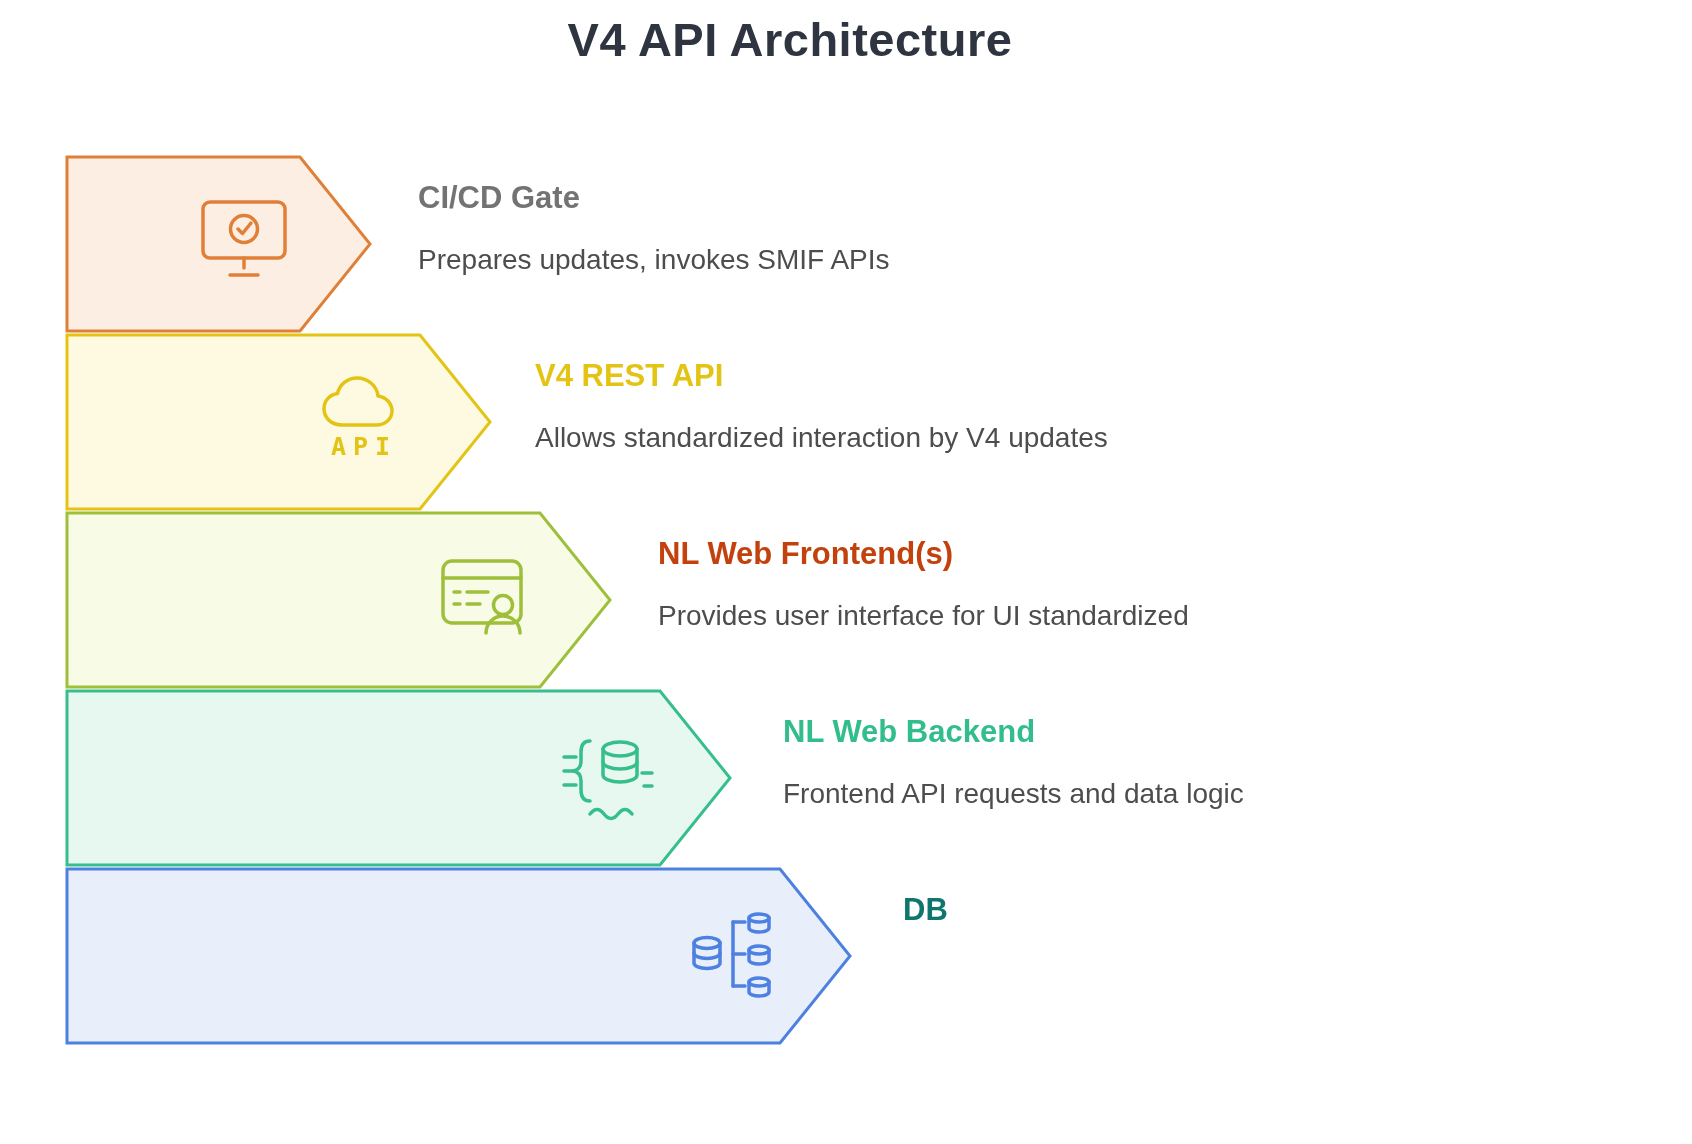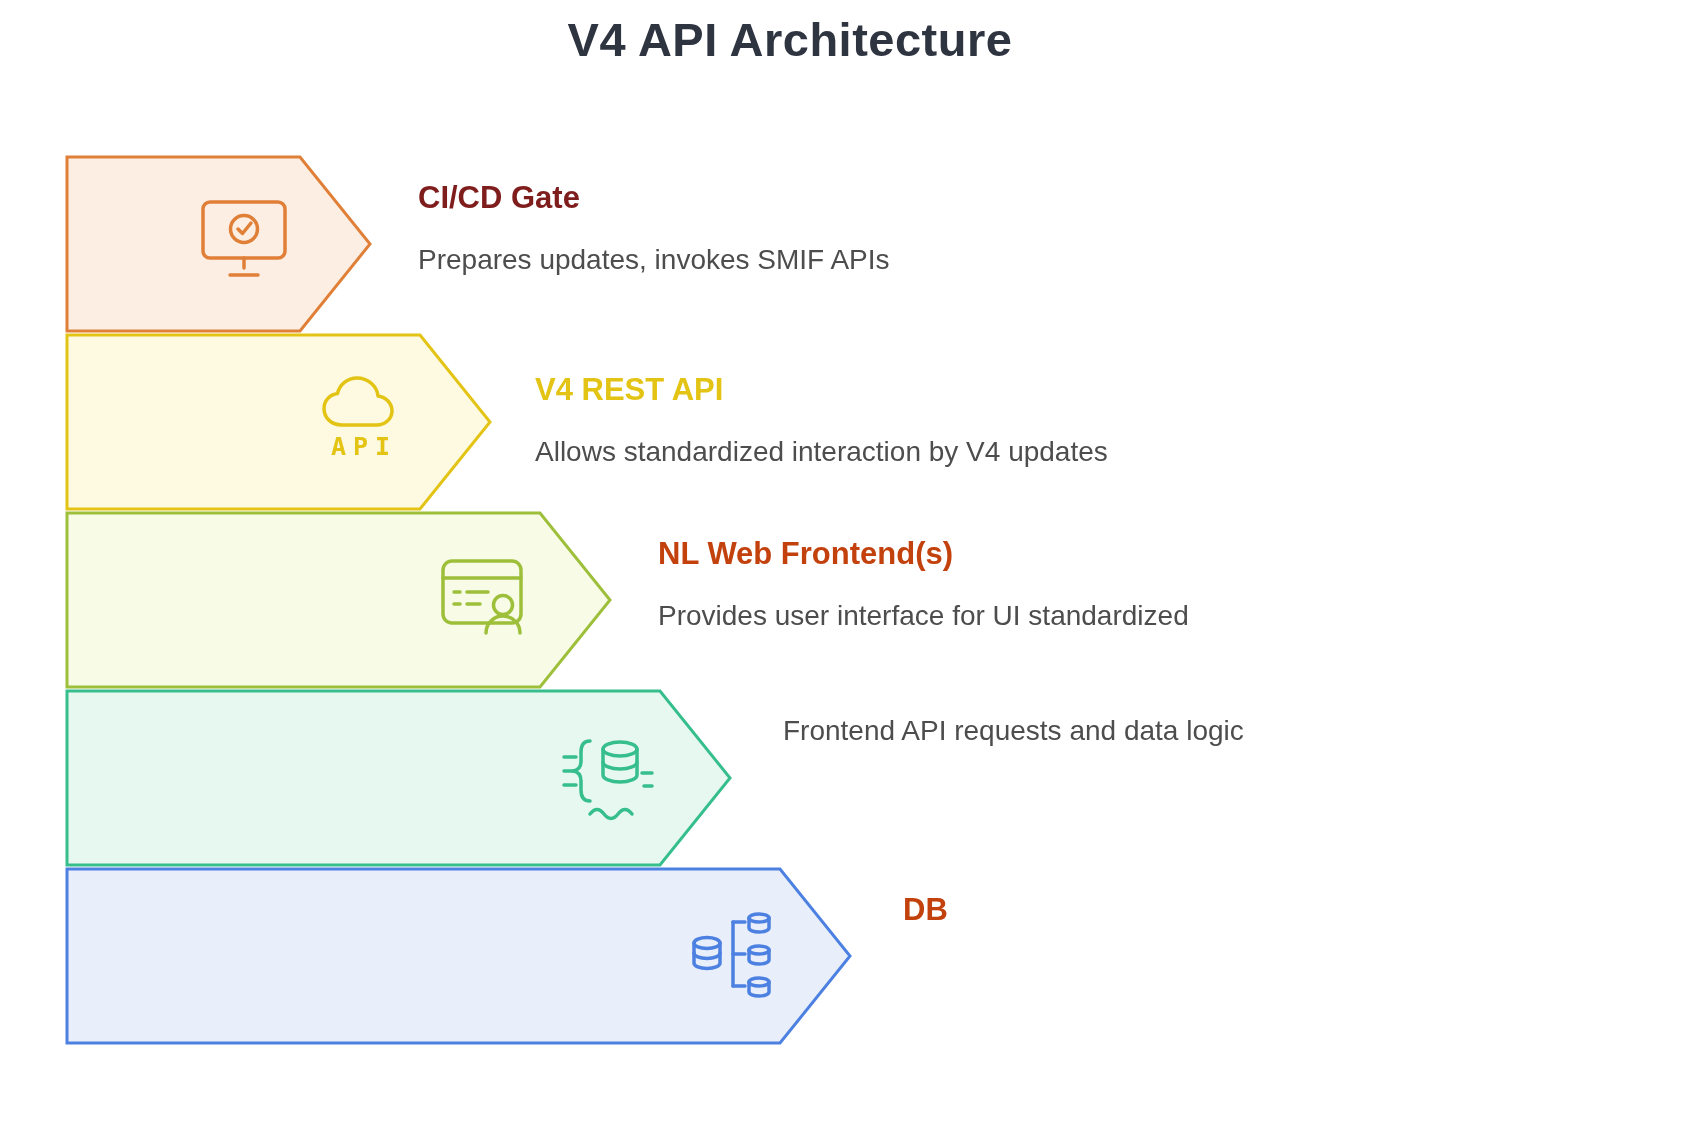--- a/index.html
+++ b/index.html
@@ -21,31 +21,31 @@
   #s4 .arrow polygon{fill:#e7f8f0;stroke:#36be8c}
   #s5 .arrow polygon{fill:#e9eefb;stroke:#4c80e1}
   .icon{position:absolute}
   #s1 .icon{left:135px;top:44px}
   #s2 .icon{left:253px;top:42px}
   #s3 .icon{left:375px;top:42px}
   #s4 .icon{left:495px;top:42px}
   #s5 .icon{left:620px;top:40px}
   .txt{position:absolute;}
   #t1{left:418px;top:180px}
-  #t2{left:535px;top:372px}
+  #t2{left:535px;top:358px}
   #t3{left:658px;top:536px}
   #t4{left:783px;top:714px}
   #t5{left:903px;top:892px}
   .txt h2{font-size:31px;font-weight:700;margin:0 0 27px 0;line-height:36px;}
   .txt p{font-size:28px;margin:0;color:#4d4d4d;line-height:34px;}
-  #t1 h2{color:#7f1d1d}
+  #t1 h2{color:#737373}
   #t2 h2{color:#e3c414}
   #t3 h2{color:#c2410c}
   #t4 h2{color:#32be8c}
-  #t5 h2{color:#c2410c}
+  #t5 h2{color:#0f766e}
 </style>
 </head>
 <body>
 
 <div class="canvas">
 
   <h1 class="diagram-title">V4 API Architecture</h1>
 
   <div class="step" id="s1">
     <svg class="arrow" width="309" height="178" viewBox="0 0 309 178">
@@ -131,19 +131,20 @@
   </div>
   <div class="txt" id="t2">
     <h2>V4 REST API</h2>
     <p>Allows standardized interaction by V4 updates</p>
   </div>
   <div class="txt" id="t3">
     <h2>NL Web Frontend(s)</h2>
     <p>Provides user interface for UI standardized</p>
   </div>
   <div class="txt" id="t4">
+    <h2>NL Web Backend</h2>
     <p>Frontend API requests and data logic</p>
   </div>
   <div class="txt" id="t5">
     <h2>DB</h2>
   </div>
 
 </div>
 
 </body></html>

